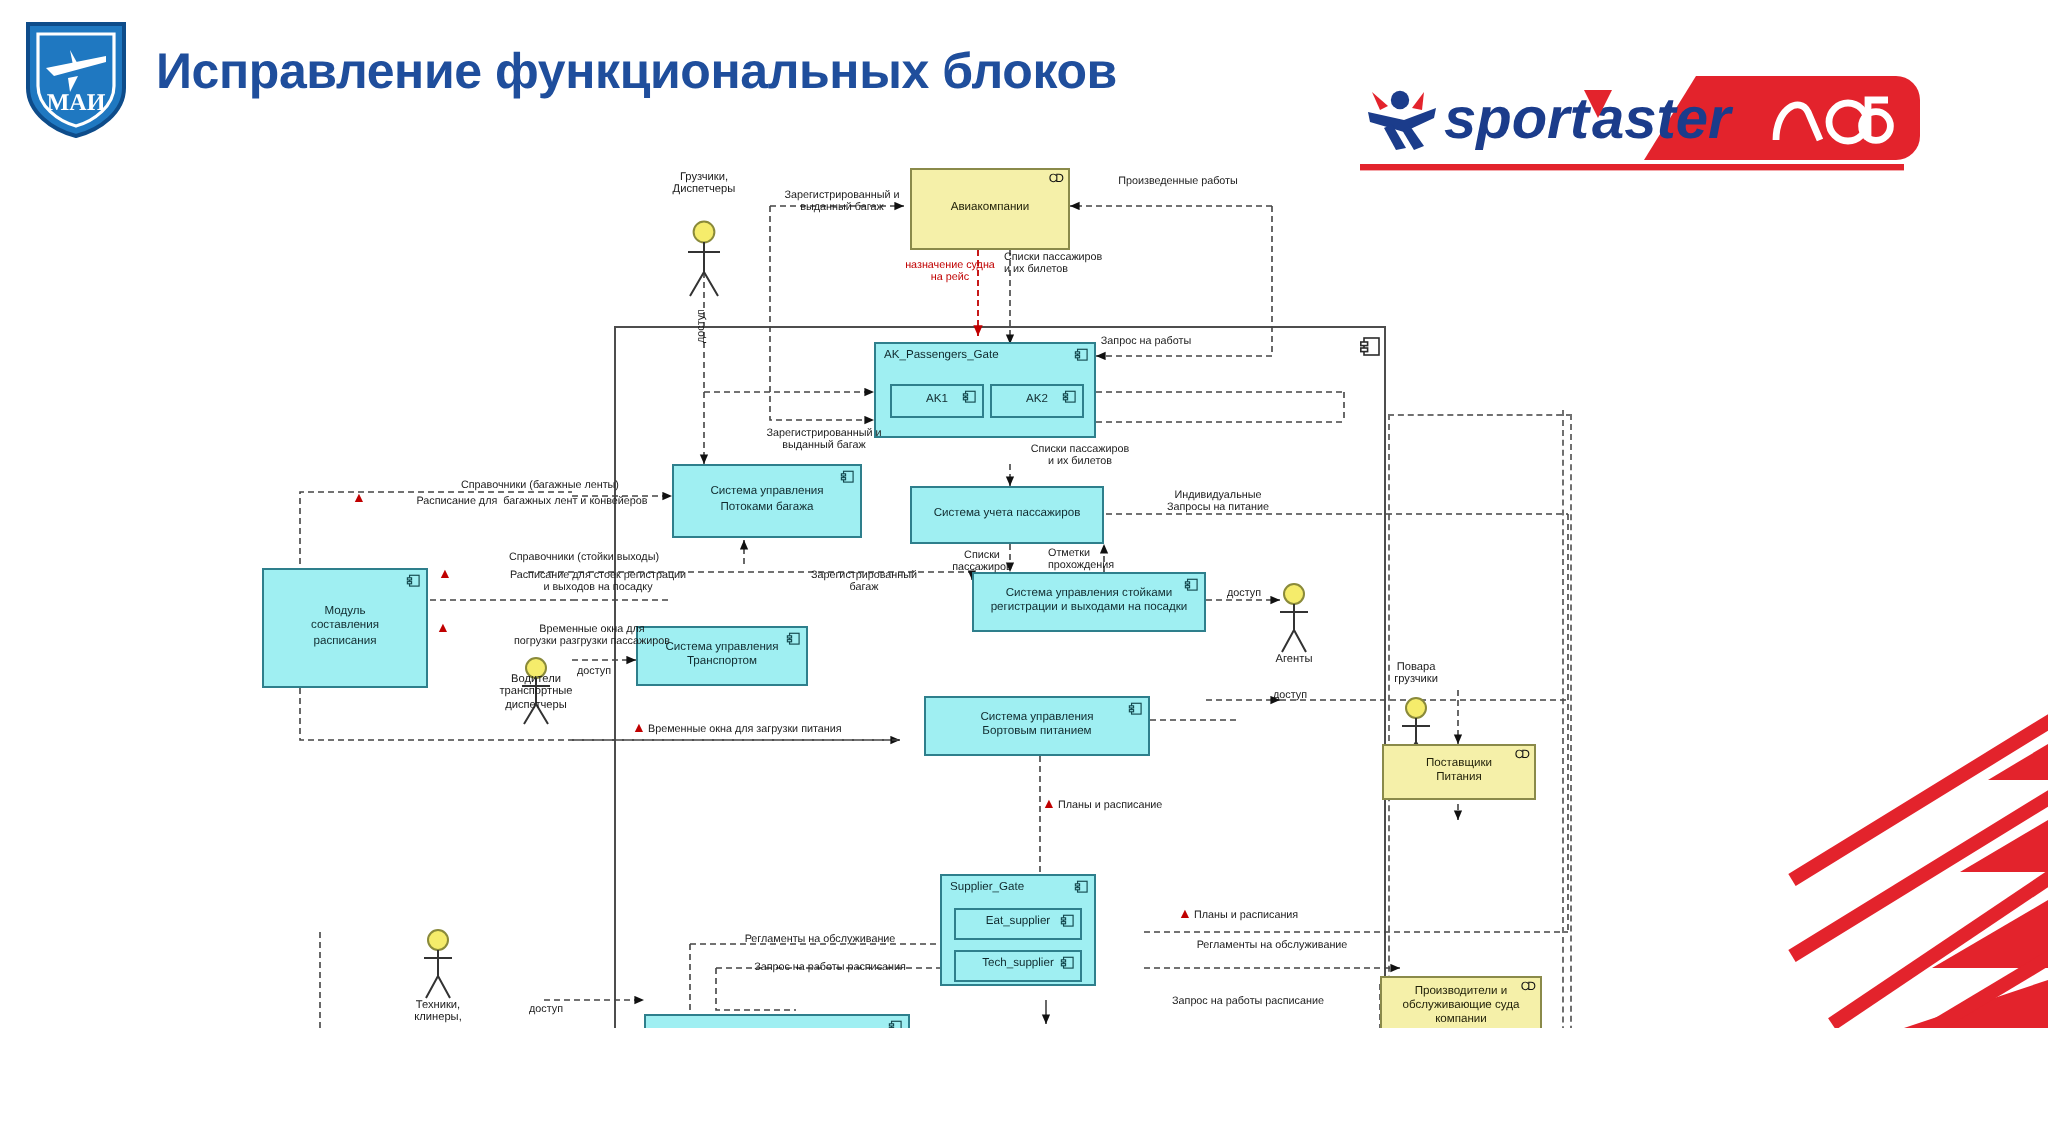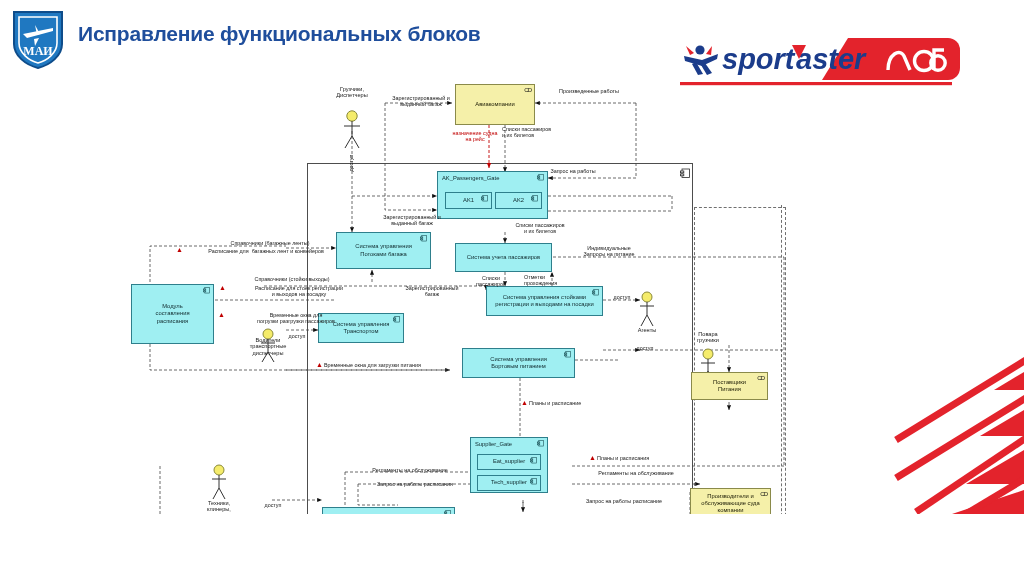--- a/index.html
+++ b/index.html
@@ -14,21 +14,21 @@
     position: relative;
     width: 1024px; height: 514px;
     background: #ffffff;
     overflow: hidden;
   }
 
   
   #mai-logo { position: absolute; left: 10px; top: 8px; width: 56px; height: 62px; }
   #slide-title {
     position: absolute; left: 78px; top: 22px; width: 520px;
-    font-size: 21px; font-weight: bold; color: #1F4E9C;
+    font-size: 25px; font-weight: bold; color: #1F4E9C;
     line-height: 1.15; letter-spacing: -0.2px;
   }
 
   
   #sm-logo { position: absolute; left: 672px; top: 36px; width: 288px; height: 56px; }
 
   
   #corner-stripes { position: absolute; right: 0; bottom: 0; width: 130px; height: 160px; }
 
   

